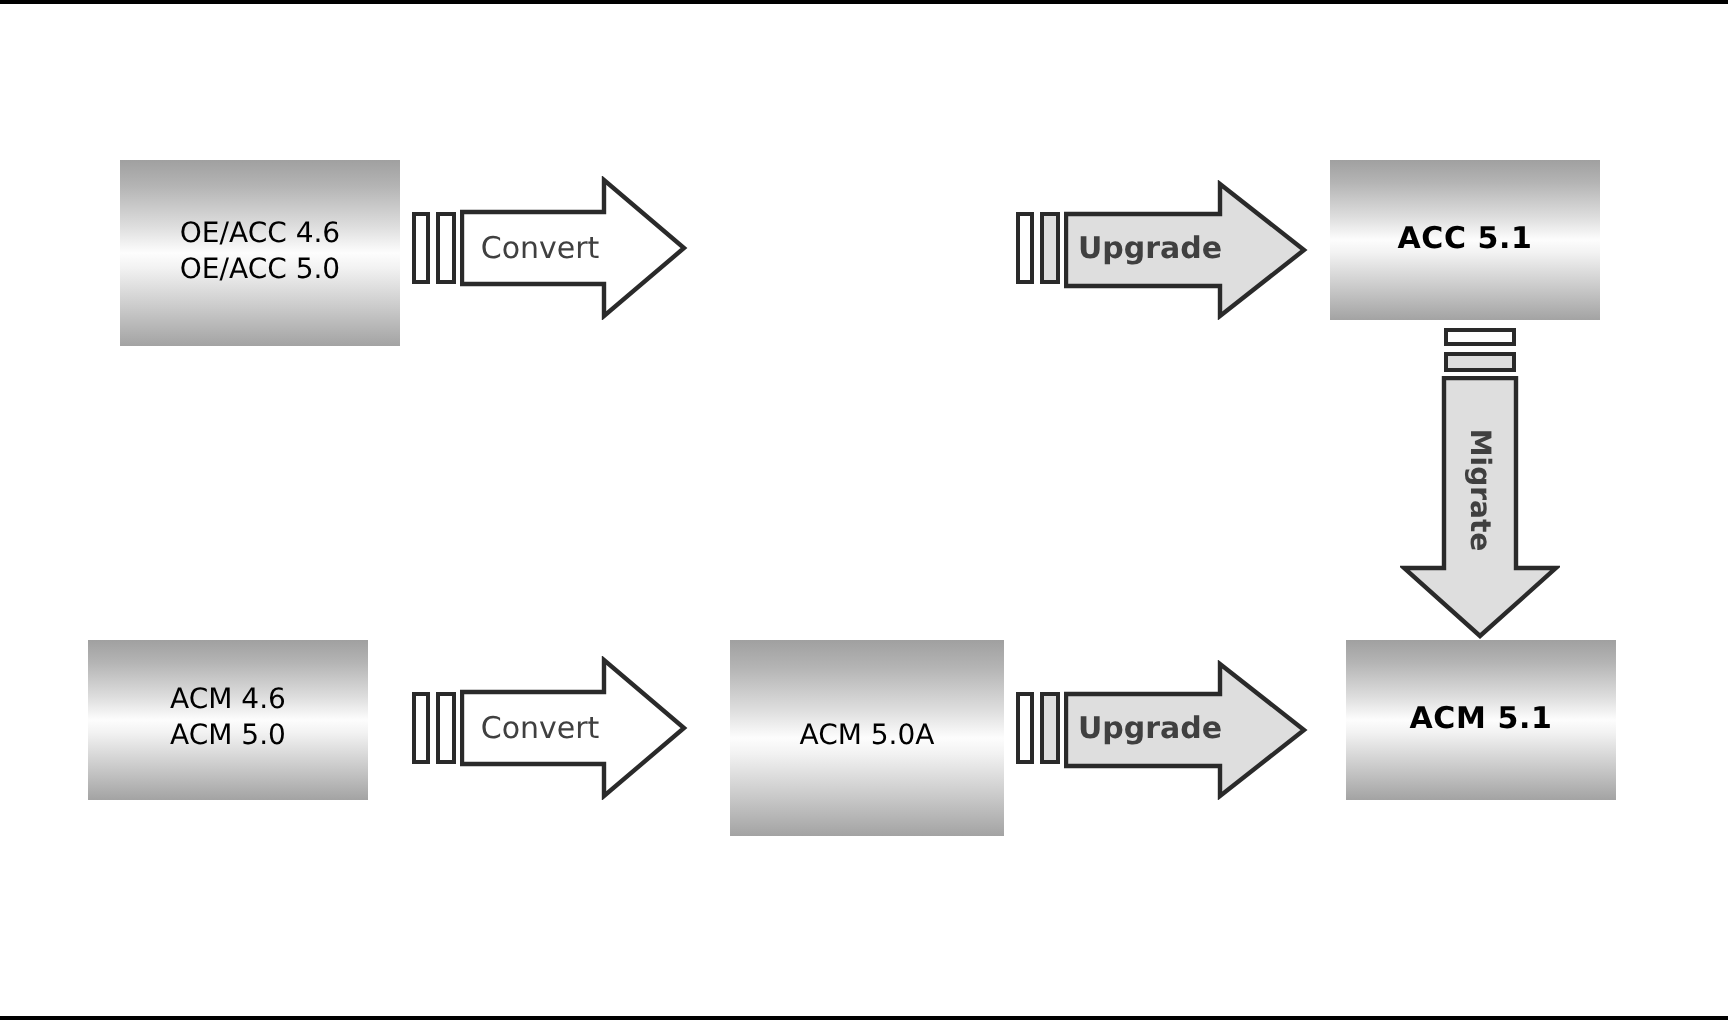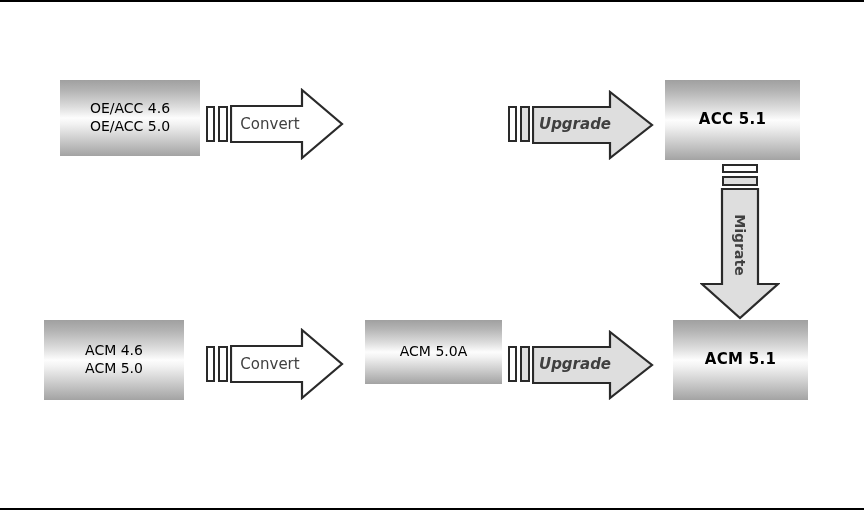--- a/index.html
+++ b/index.html
@@ -73,37 +73,37 @@
   .arrow svg { display: block; }
   .arrow-label {
     position: absolute;
     display: flex;
     align-items: center;
     justify-content: center;
     color: #404040;
     font-size: 15px;
     white-space: nowrap;
   }
-  .arrow-label.bold { font-weight: bold; font-style: italic; }
+  .arrow-label.bold { font-weight: bold; }
   .arrow-label.vertical {
     font-weight: bold;
     font-size: 14px;
     transform-origin: center center;
   }
   .vrot { transform: rotate(90deg); }
 </style>
 </head>
 <body>
 
 <div id="canvas">
 
   <div class="rule rule-top"></div>
   <div class="rule rule-bottom"></div>
 
-  <div class="vbox" style="left:60px; top:80px; width:140px; height:76px;">OE/ACC 4.6
+  <div class="vbox" style="left:60px; top:80px; width:140px; height:93px;">OE/ACC 4.6
 OE/ACC 5.0</div>
 
   <div class="stub-v" style="left:206px; top:106px; width:9px; height:36px;"></div>
   <div class="stub-v" style="left:218px; top:106px; width:10px; height:36px;"></div>
 
   <div class="arrow" style="left:230px; top:88px; width:114px; height:72px;">
     <svg width="114" height="72" viewBox="0 0 114 72">
       <polygon points="1,18 72,18 72,2 112,36 72,70 72,54 1,54" fill="#ffffff" stroke="#2a2a2a" stroke-width="2.2" stroke-linejoin="miter"></polygon>
     </svg>
   </div>
@@ -140,21 +140,21 @@
   <div class="stub-v" style="left:206px; top:346px; width:9px; height:36px;"></div>
   <div class="stub-v" style="left:218px; top:346px; width:10px; height:36px;"></div>
 
   <div class="arrow" style="left:230px; top:328px; width:114px; height:72px;">
     <svg width="114" height="72" viewBox="0 0 114 72">
       <polygon points="1,18 72,18 72,2 112,36 72,70 72,54 1,54" fill="#ffffff" stroke="#2a2a2a" stroke-width="2.2" stroke-linejoin="miter"></polygon>
     </svg>
   </div>
   <div class="arrow-label" style="left:232px; top:348px; width:76px; height:32px;">Convert</div>
 
-  <div class="vbox" style="left:365px; top:320px; width:137px; height:64px;">ACM 5.0A</div>
+  <div class="vbox" style="left:365px; top:320px; width:137px; height:98px;">ACM 5.0A</div>
 
   <div class="stub-v" style="left:508px; top:346px; width:9px; height:36px;"></div>
   <div class="stub-v filled" style="left:520px; top:346px; width:10px; height:36px;"></div>
 
   <div class="arrow" style="left:532px; top:330px; width:122px; height:70px;">
     <svg width="122" height="70" viewBox="0 0 122 70">
       <polygon points="1,17 78,17 78,2 120,35 78,68 78,53 1,53" fill="#dedede" stroke="#2a2a2a" stroke-width="2.2" stroke-linejoin="miter"></polygon>
     </svg>
   </div>
   <div class="arrow-label bold" style="left:534px; top:348px; width:82px; height:32px;">Upgrade</div>

